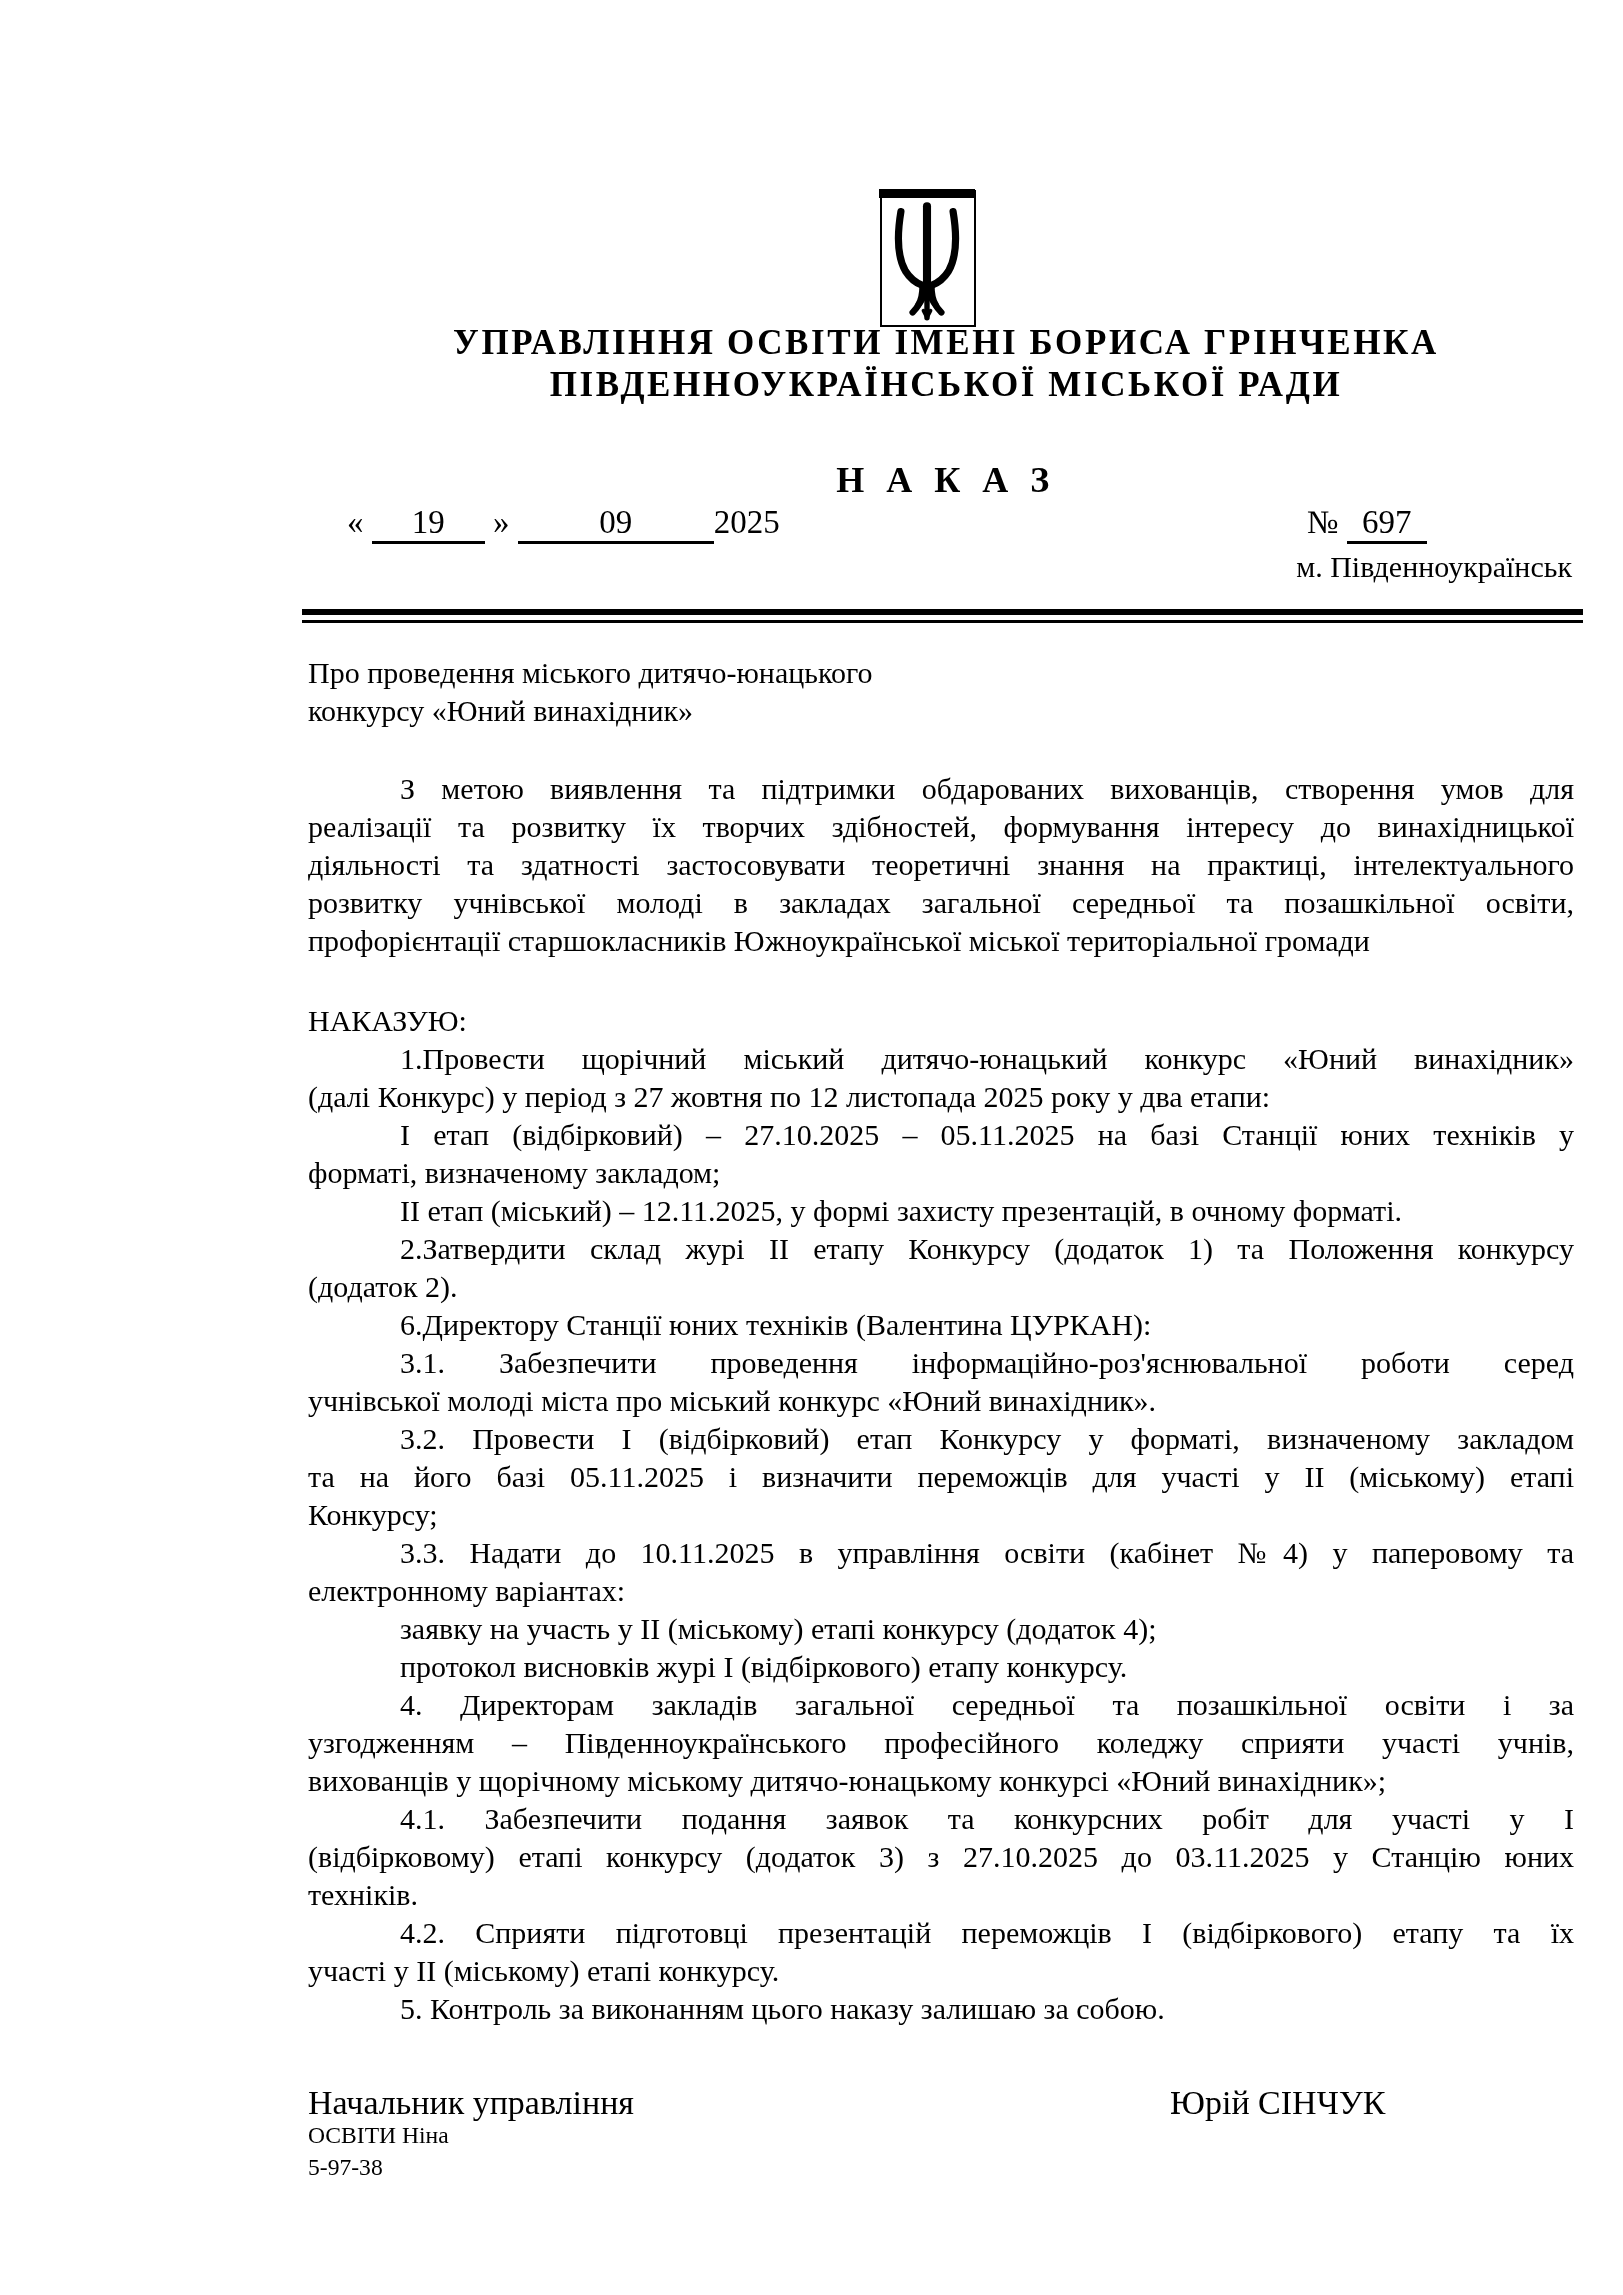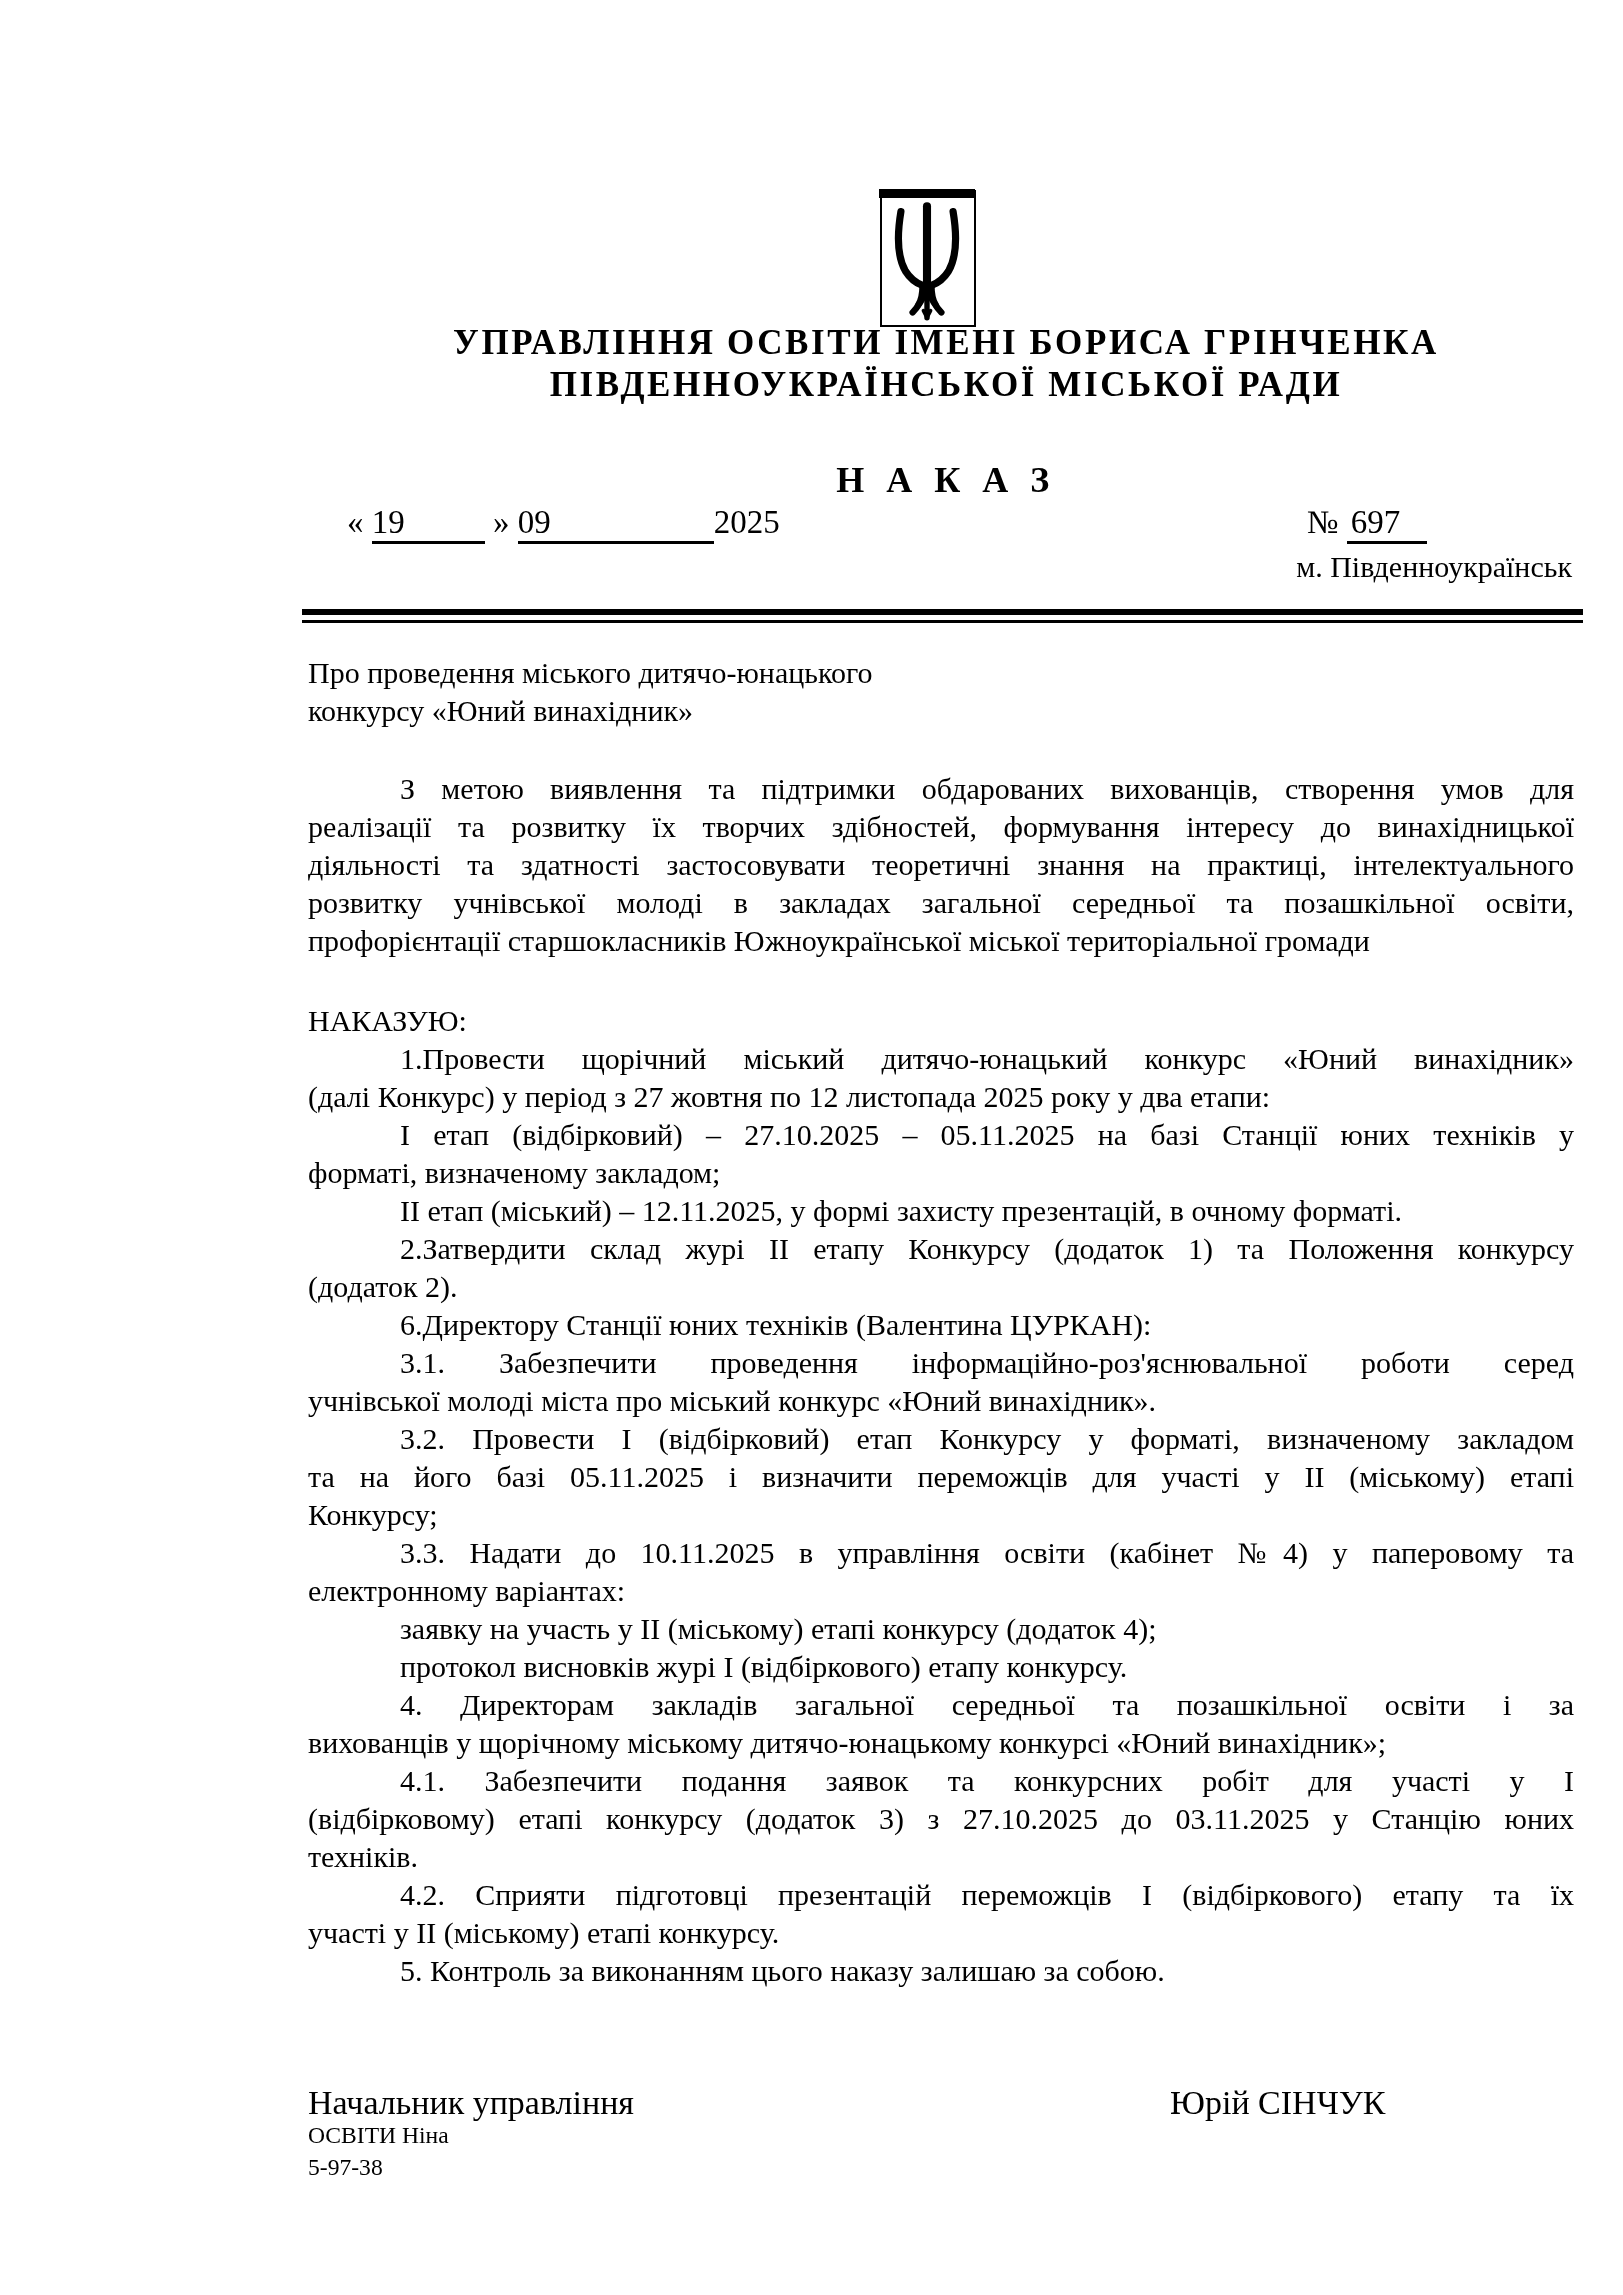--- a/index.html
+++ b/index.html
@@ -19,21 +19,21 @@
   .org-header{
     position:absolute;left:308px;top:322px;width:1276px;
     text-align:center;font-weight:bold;font-size:35px;line-height:42px;letter-spacing:2.6px;
   }
   .order-title{
     position:absolute;left:308px;top:459px;width:1276px;
     text-align:center;font-weight:bold;font-size:36px;letter-spacing:6.5px;
   }
   .date-row{position:absolute;left:308px;top:504px;width:1276px;height:46px;font-size:33px;}
   .date-left{position:absolute;left:39px;top:0;white-space:nowrap;}
-  .uline{display:inline-block;border-bottom:3.9px solid #000;text-align:left;}
+  .uline{display:inline-block;border-bottom:3.9px solid #000;text-align:center;}
   .u-day{width:113px;}
   .u-month{width:196px;}
   .u-num{min-width:72px;padding:0 3.9px;}
   .order-number{position:absolute;left:999px;top:0;white-space:nowrap;}
   .place-line{position:absolute;left:296px;top:550px;width:1276px;text-align:right;font-size:30px;}
   .rule-thick{position:absolute;left:302px;top:609px;width:1281px;height:5.9px;background:#000;}
   .rule-thin{position:absolute;left:302px;top:620px;width:1281px;height:2.6px;background:#000;}
   
   .subject{position:absolute;left:308px;top:654px;width:1266px;font-size:30px;line-height:38px;}
   .body-block{position:absolute;left:308px;top:770px;width:1266px;font-size:30px;line-height:38px;}
@@ -118,20 +118,21 @@
     <div class="bl ind just">3.1. Забезпечити проведення інформаційно-роз'яснювальної роботи серед</div>
     <div class="bl">учнівської молоді міста про міський конкурс «Юний винахідник».</div>
     <div class="bl ind just">3.2. Провести І (відбірковий) етап Конкурсу у форматі, визначеному закладом</div>
     <div class="bl just">та на його базі 05.11.2025 і визначити переможців для участі у ІІ (міському)  етапі</div>
     <div class="bl">Конкурсу;</div>
     <div class="bl ind just">3.3.  Надати до 10.11.2025 в управління освіти (кабінет №4) у паперовому та</div>
     <div class="bl">електронному варіантах:</div>
     <div class="bl ind">заявку на участь у ІІ (міському) етапі конкурсу (додаток 4);</div>
     <div class="bl ind">протокол висновків журі І (відбіркового) етапу конкурсу.</div>
     <div class="bl ind just">4. Директорам закладів загальної середньої та позашкільної освіти і за</div>
+    <div class="bl just">узгодженням – Південноукраїнського професійного коледжу  сприяти участі учнів,</div>
     <div class="bl">вихованців у щорічному міському  дитячо-юнацькому конкурсі «Юний винахідник»;</div>
     <div class="bl ind just">4.1. Забезпечити подання заявок та конкурсних робіт для участі у І</div>
     <div class="bl just">(відбірковому) етапі конкурсу (додаток 3) з 27.10.2025 до 03.11.2025 у Станцію юних</div>
     <div class="bl">техніків.</div>
     <div class="bl ind just">4.2. Сприяти підготовці презентацій переможців І (відбіркового) етапу та їх</div>
     <div class="bl">участі у ІІ (міському) етапі конкурсу.</div>
     <div class="bl ind">5. Контроль за виконанням цього наказу залишаю за собою.</div>
   </div>
 
   <div class="sig-row">

